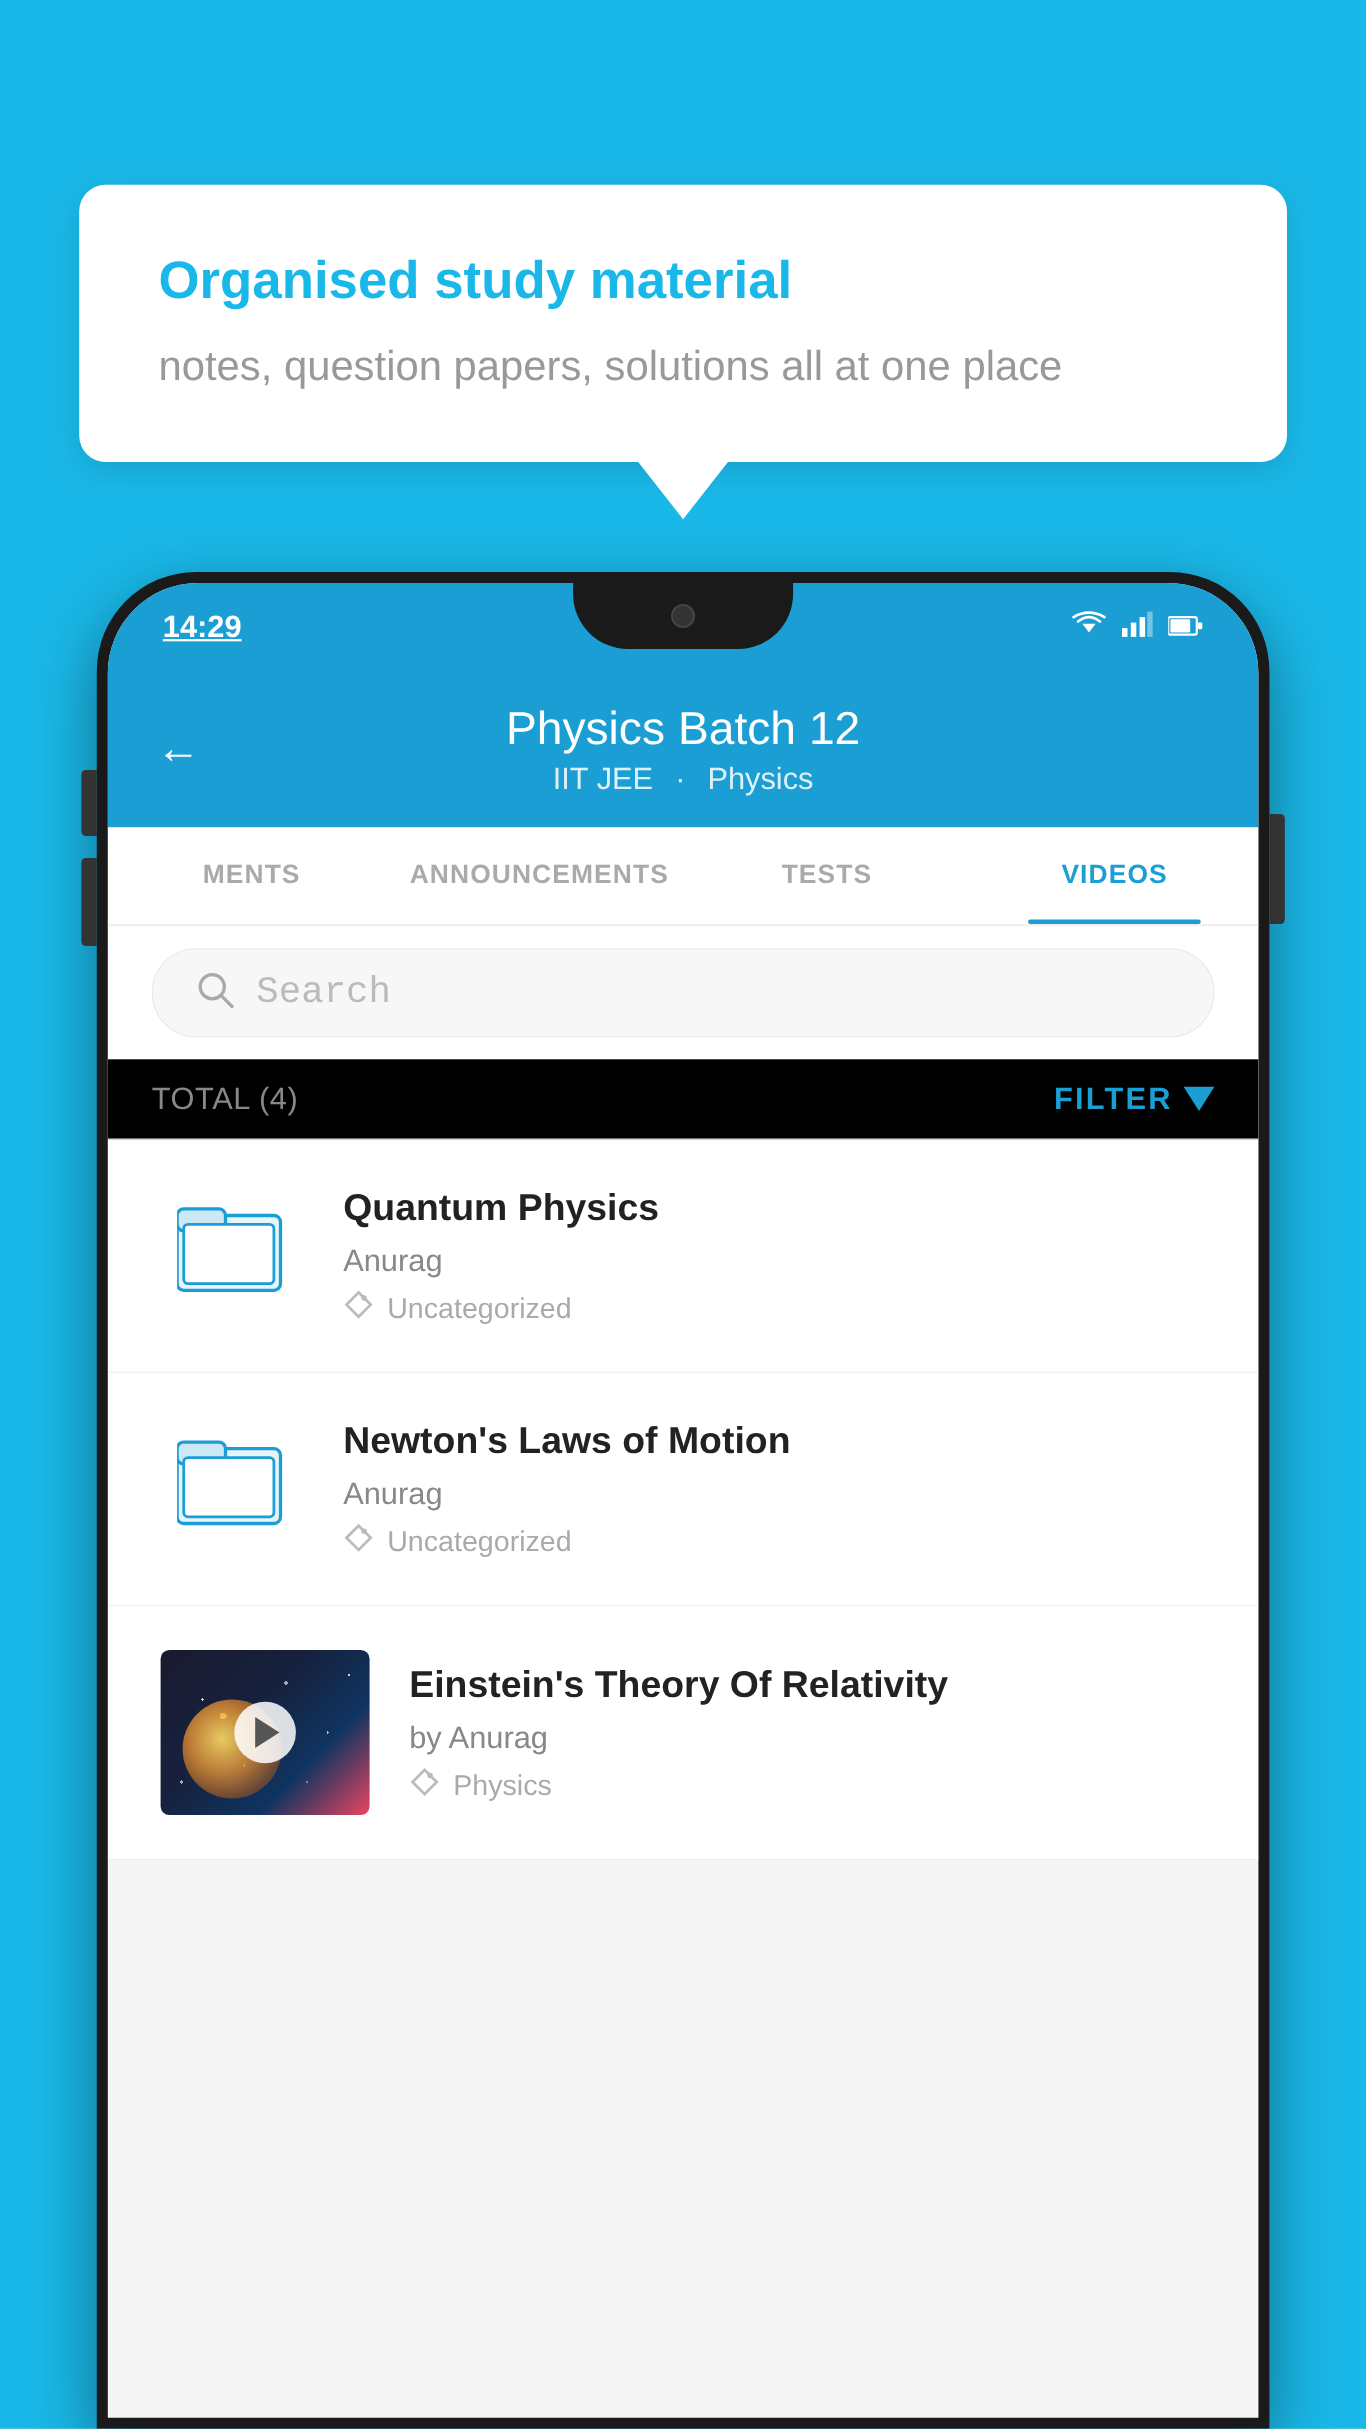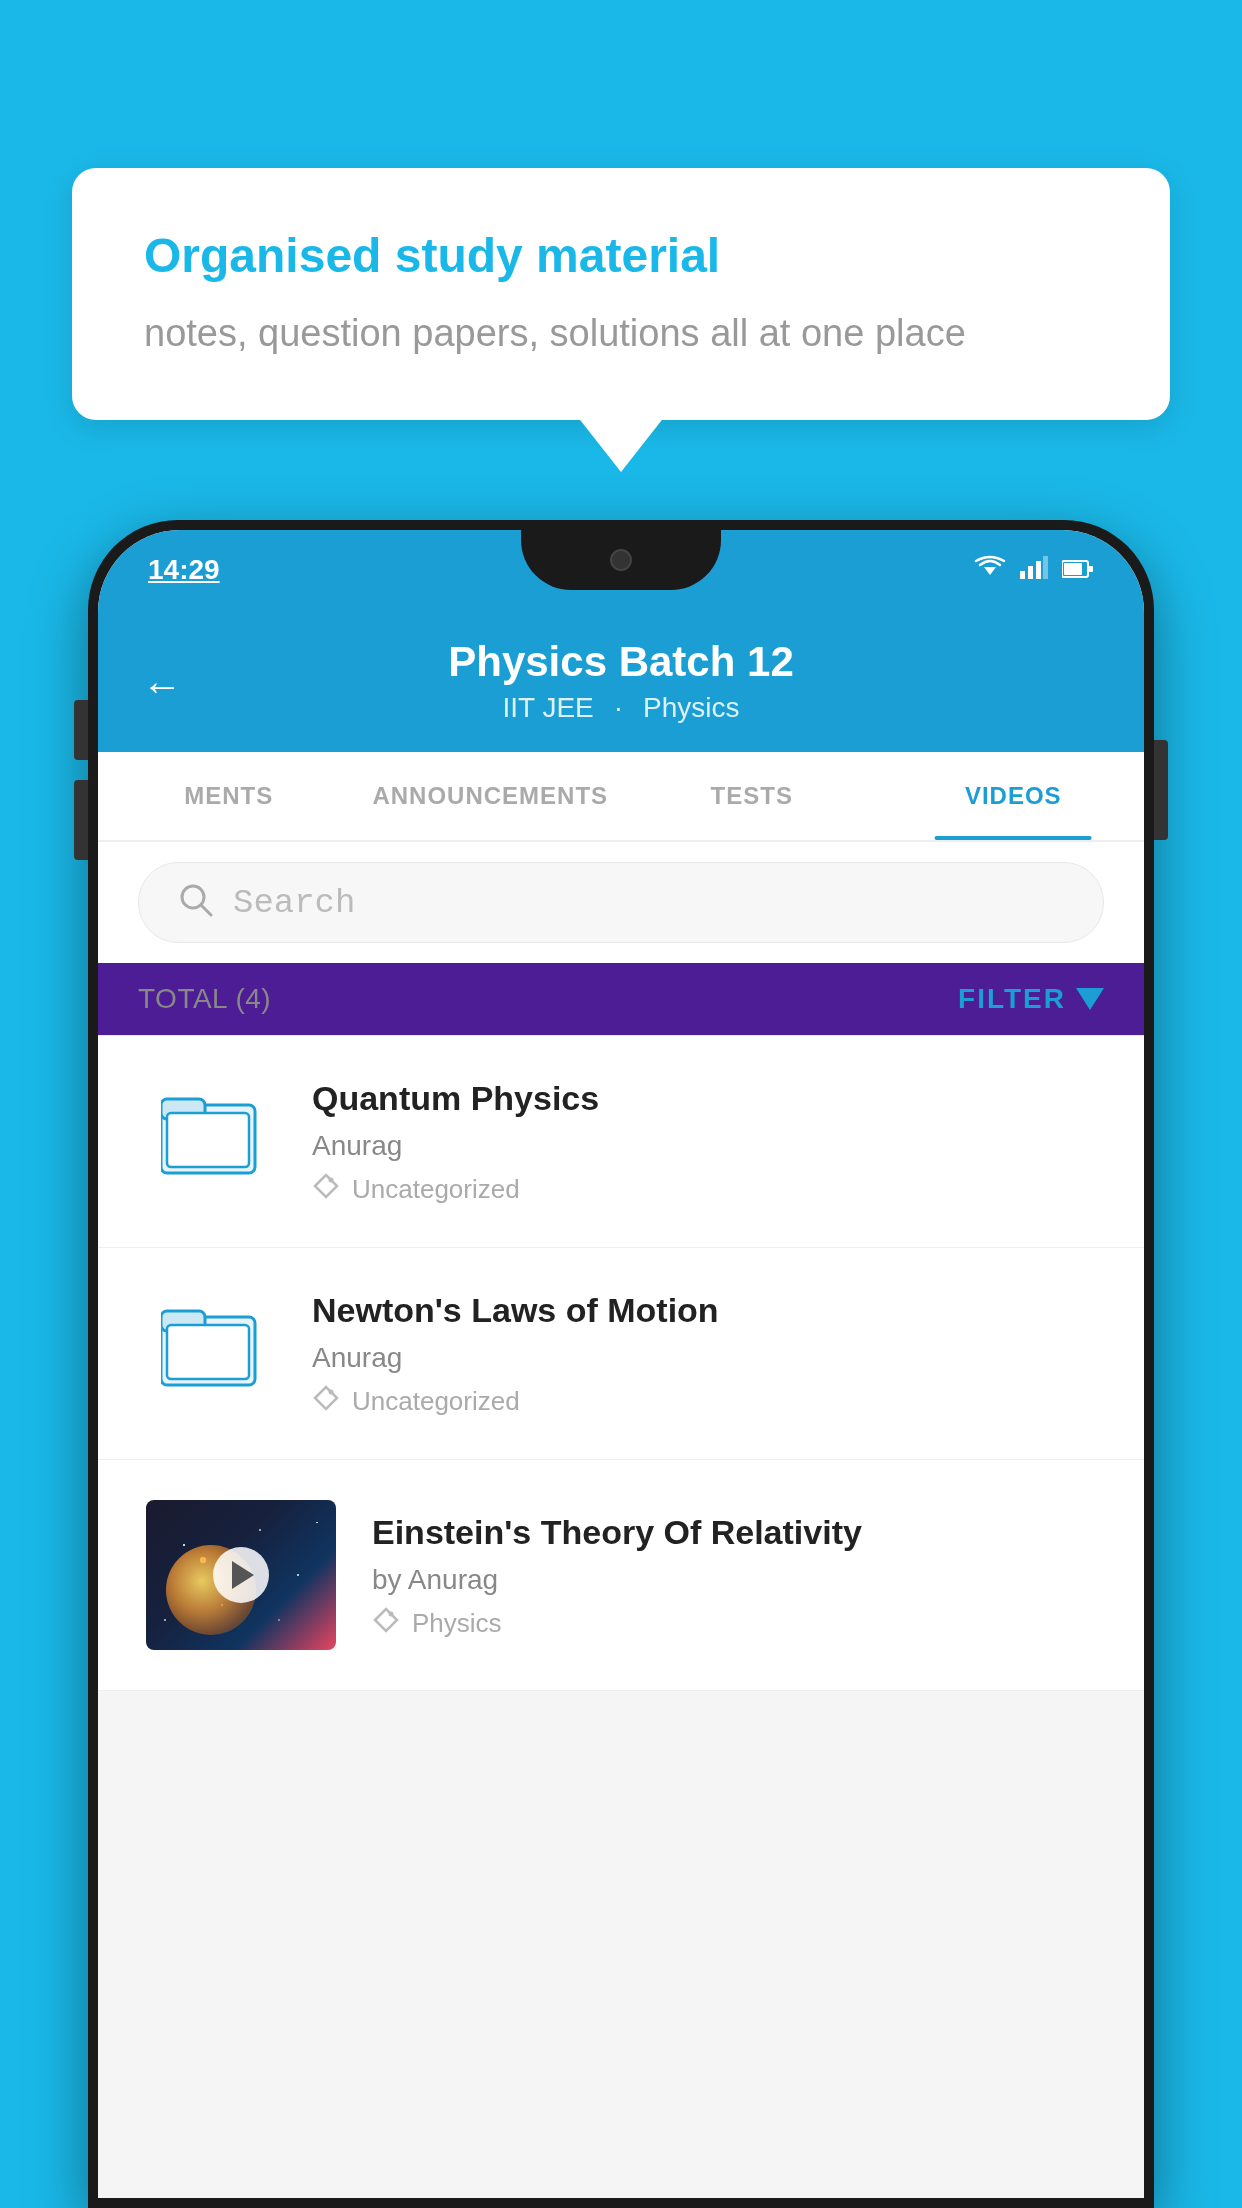--- a/index.html
+++ b/index.html
@@ -137,21 +137,21 @@
       top: 50%;
       transform: translateY(-50%);
       color: white;
       font-size: 40px;
       cursor: pointer;
     }
 
     .header-title {
       color: white;
       font-size: 42px;
-      font-weight: 700;
+      font-weight: 400;
       text-align: center;
     }
 
     .header-subtitle {
       color: rgba(255,255,255,0.85);
       font-size: 28px;
       text-align: center;
       margin-top: 6px;
       display: flex;
       gap: 20px;
@@ -209,21 +209,21 @@
       font-family: Liberation Mono, monospace;
     }
 
     .search-text {
       color: #bbb;
       font-size: 34px;
     }
 
     
     .filter-bar {
-      background: #4c1d95;
+      background: #000000;
       padding: 20px 40px;
       display: flex;
       align-items: center;
       justify-content: space-between;
       border-bottom: 1px solid #e8e8e8;
     }
 
     .total-count {
       color: #888;
       font-size: 28px;

